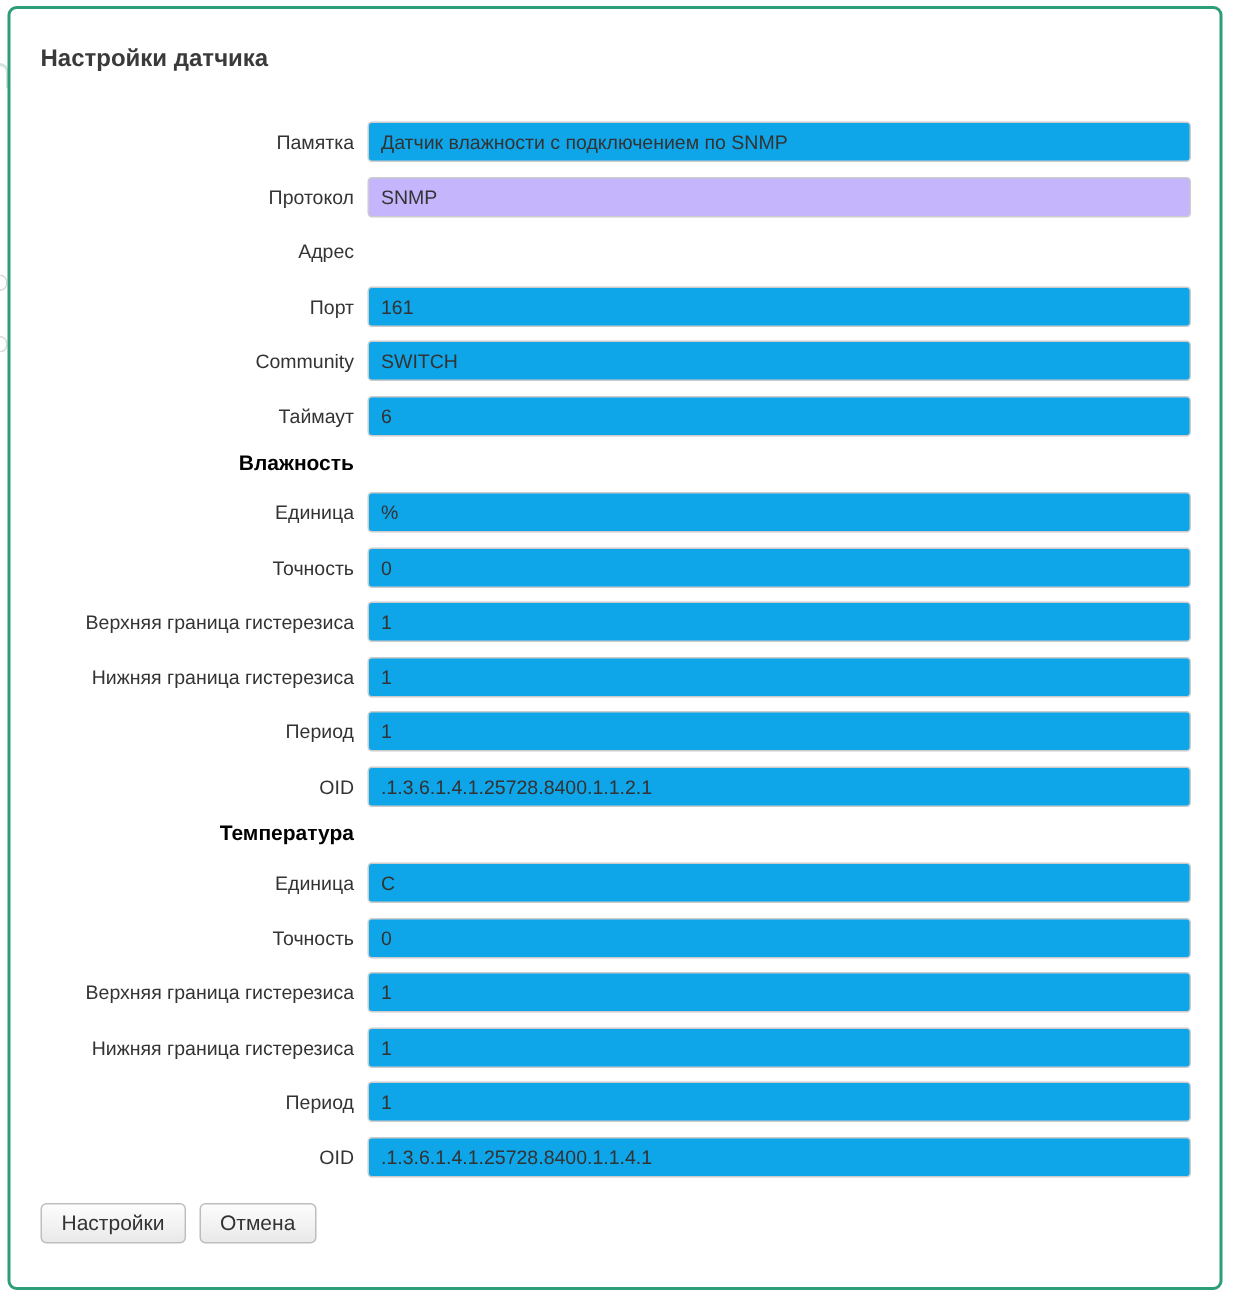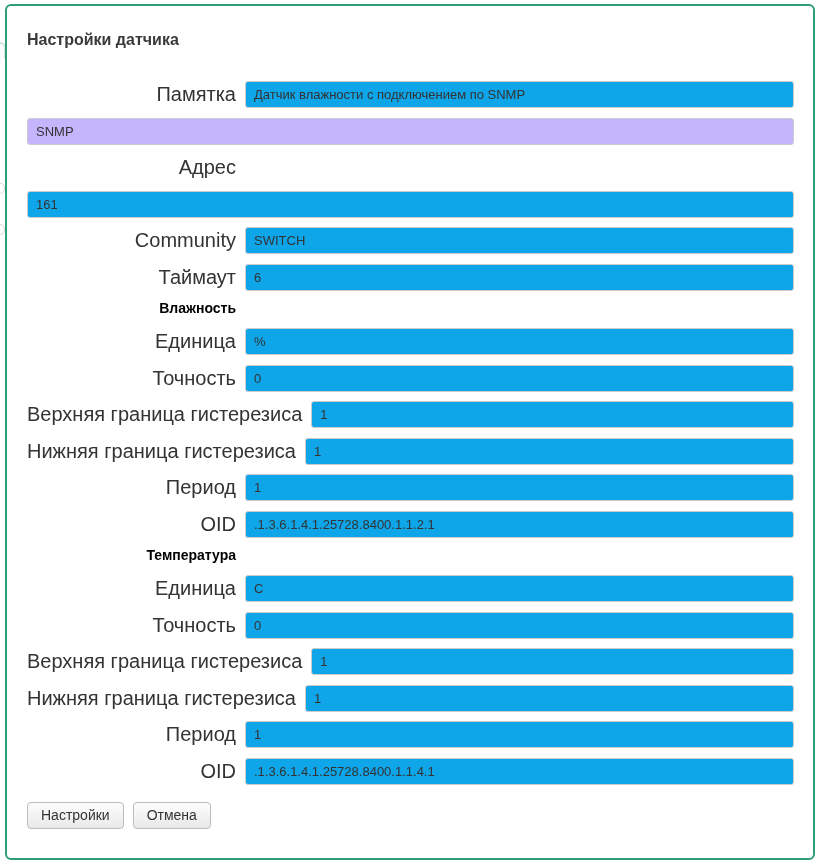--- a/index.html
+++ b/index.html
@@ -25,21 +25,21 @@
   .dialog-inner{padding:24px 19px 0 20px;}
   .dialog-title{
     margin:0 0 0 0;
     font-size:16px;font-weight:bold;color:#3a3a3a;
     line-height:20px;
   }
   .form{margin-top:31px;}
   .row{display:flex;align-items:center;margin-bottom:9.5px;}
   .flabel{
     flex:0 0 209px;text-align:right;margin-right:9px;
-    font-size:20px;color:#333;line-height:27px;white-space:nowrap;
+    font-size:13px;color:#333;line-height:27px;white-space:nowrap;
   }
   .finput{
     flex:1 1 auto;height:27px;box-sizing:border-box;
     border:1px solid #cccccc;border-radius:3px;
     padding:4px 8px;font-family:"Liberation Sans",sans-serif;
     font-size:13px;color:#333;background:#0ea5e9;outline:none;
   }
   .finput.readonly{background:#c4b5fd;}
   .section-title{
     width:209px;text-align:right;
@@ -65,26 +65,28 @@
 <div class="dialog">
   <div class="dialog-inner">
     <h1 class="dialog-title">Настройки датчика</h1>
 
     <div class="form" id="form">
         <div class="row">
           <label class="flabel">Памятка</label>
           <input type="text" class="finput" value="Датчик влажности с подключением по SNMP" style="">
         </div>
         <div class="row">
+          <label class="flabel">Протокол</label>
           <input type="text" class="finput readonly" readonly="" value="SNMP" style="">
         </div>
         <div class="row">
           <label class="flabel">Адрес</label>
         </div>
         <div class="row">
+          <label class="flabel">Порт</label>
           <input type="text" class="finput" value="161" style="">
         </div>
         <div class="row">
           <label class="flabel">Community</label>
           <input type="text" class="finput" value="SWITCH" style="">
         </div>
         <div class="row">
           <label class="flabel">Таймаут</label>
           <input type="text" class="finput" value="6" style="">
         </div>

